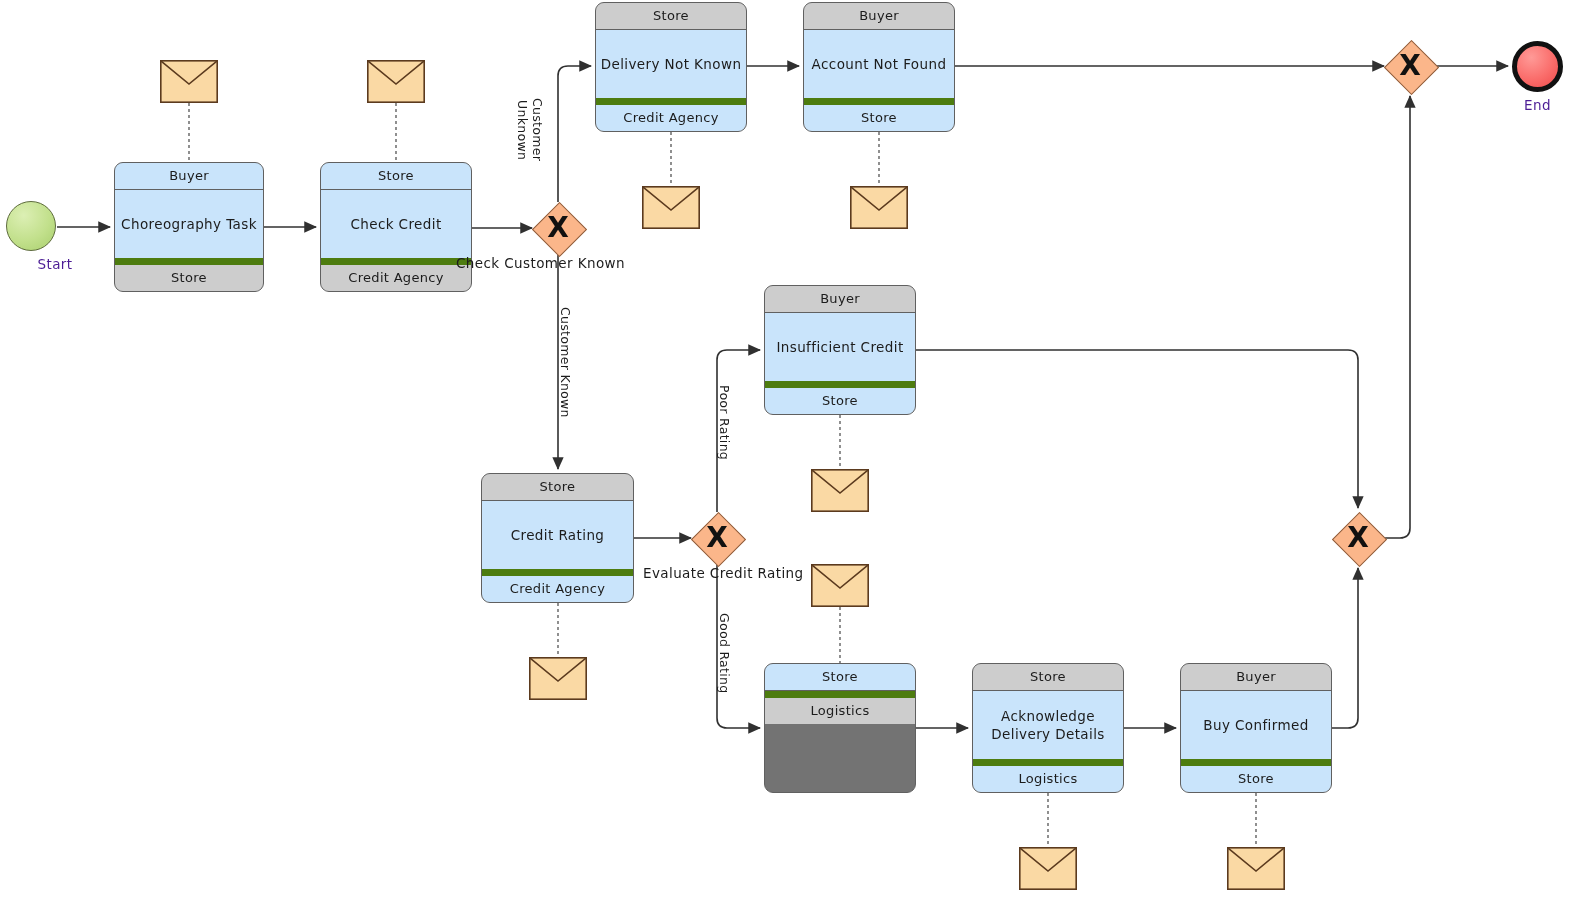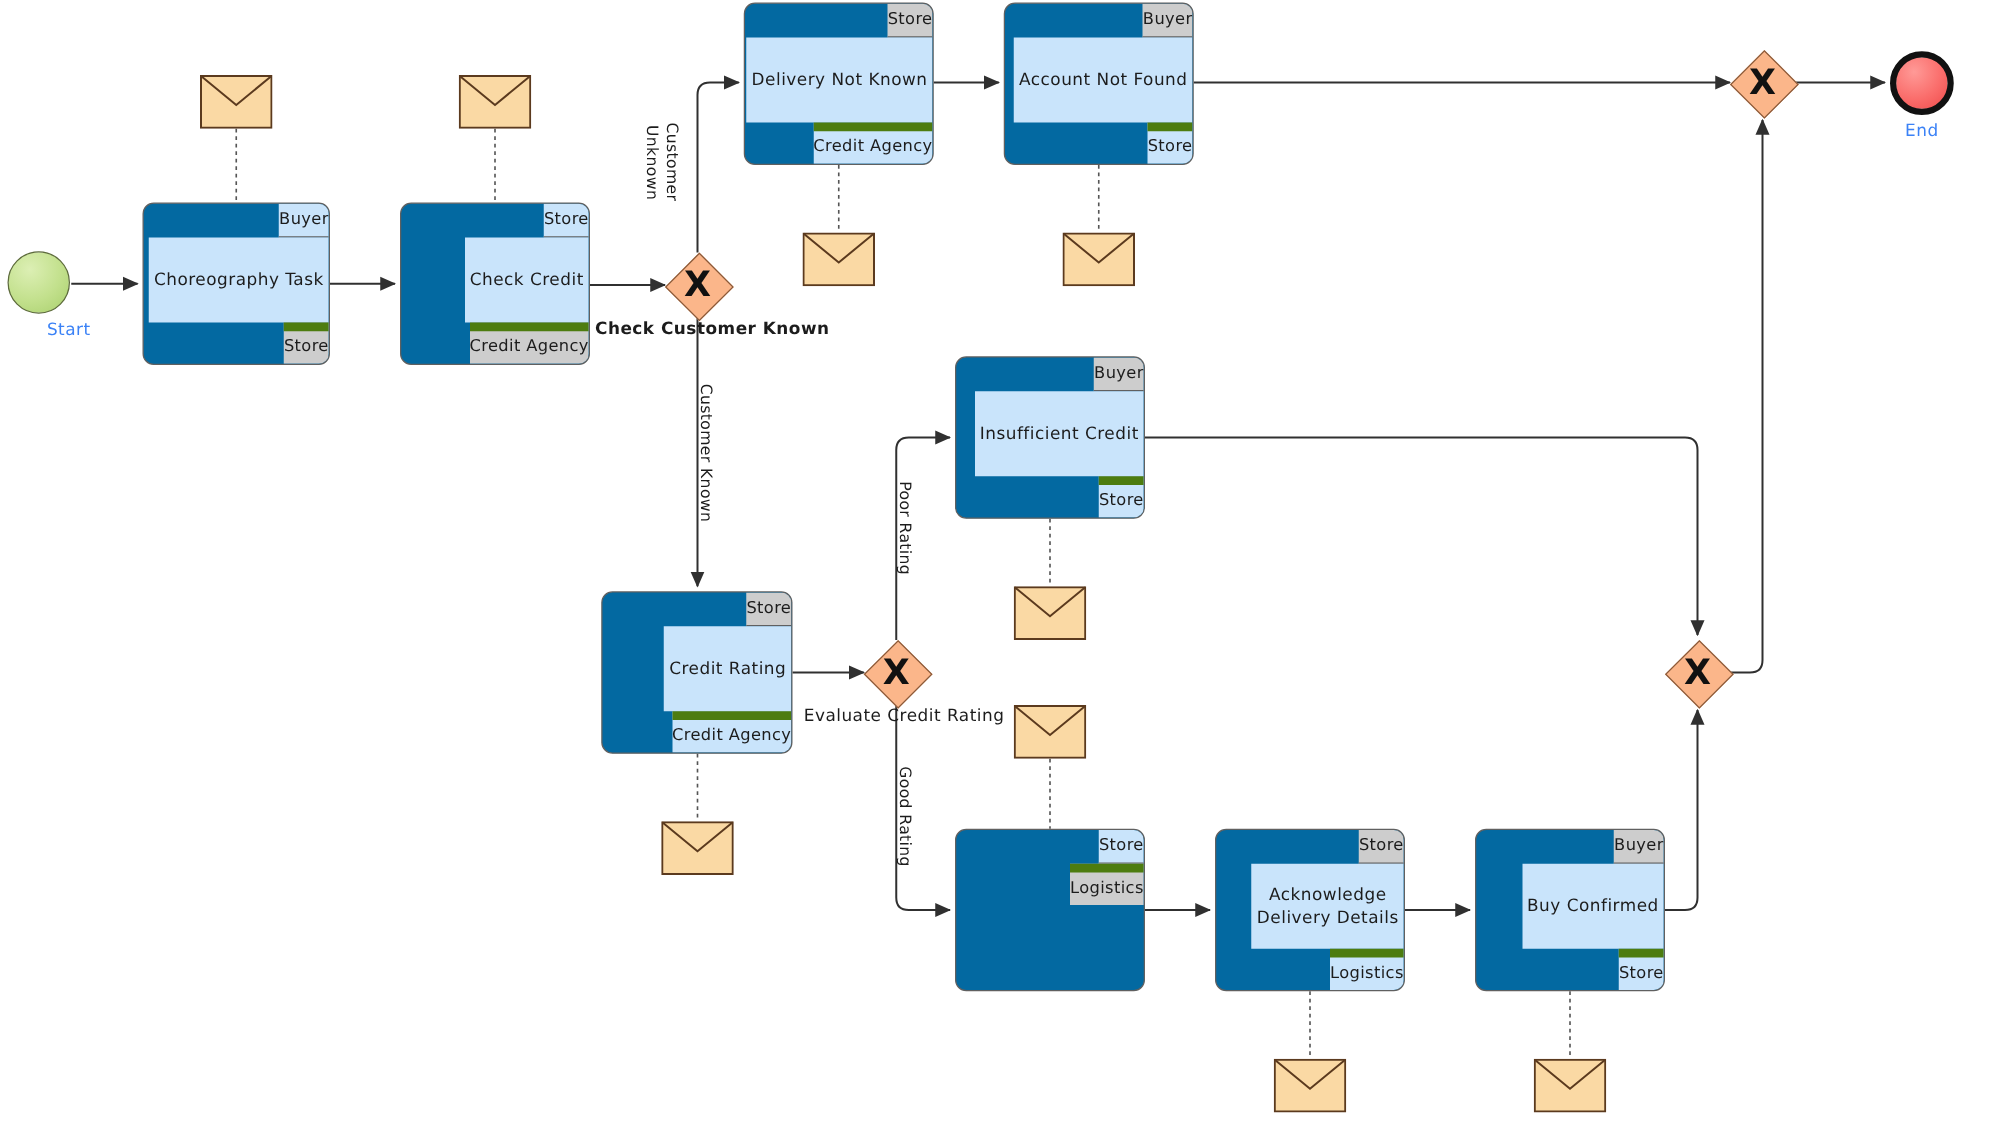--- a/index.html
+++ b/index.html
@@ -25,26 +25,25 @@
     width: 1595px;
     height: 904px;
     pointer-events: none;
   }
   
   .choreo {
     position: absolute;
     box-sizing: border-box;
     border: 1px solid #606060;
     border-radius: 9px;
-    background: #0369a1;
+    background: #737373;
     overflow: hidden;
     display: flex;
     flex-direction: column;
     box-shadow: 0 0 0 0 rgba(0,0,0,0);
-    align-items: flex-end;
   }
   .band {
     flex: 0 0 auto;
     height: 26px;
     line-height: 26px;
     text-align: center;
     font-size: 13px;
     color: #1c1c1c;
     letter-spacing: 0.3px;
   }
@@ -75,21 +74,21 @@
     background: radial-gradient(circle at 35% 28%, #dcefb4 0%, #c2e08c 55%, #a8cf6c 100%);
     border: 1.5px solid #5d6b3c;
   }
   .event.end {
     background: radial-gradient(circle at 35% 28%, #ff9a97 0%, #fa6d6b 55%, #ef4a4a 100%);
     border: 5px solid #111111;
   }
   .event-label {
     position: absolute;
     font-size: 13.5px;
-    color: #3b82f6;
+    color: #4c1d95;
     text-align: center;
     letter-spacing: 0.4px;
     white-space: nowrap;
   }
   
   .gateway {
     position: absolute;
     box-sizing: border-box;
   }
   .gateway .diamond {
@@ -270,21 +269,21 @@
   <div class="choreo" style="left:1180px; top:663px; width:152px; height:130px;">
     <div class="band gray top">Buyer</div>
     <div class="body">Buy Confirmed</div>
     <div class="band blue bottom">Store</div>
   </div>
 
   <div class="gateway" style="left:532px; top:202px; width:52px; height:52px;">
     <div class="diamond"></div>
     <div class="xmark">X</div>
   </div>
-  <div class="gw-label" style="left:476px; top:255px;font-weight:bold;">Check Customer Known</div>
+  <div class="gw-label" style="left:456px; top:255px;">Check Customer Known</div>
 
   <div class="gateway" style="left:691px; top:512px; width:52px; height:52px;">
     <div class="diamond"></div>
     <div class="xmark">X</div>
   </div>
   <div class="gw-label" style="left:643px; top:565px;">Evaluate Credit Rating</div>
 
   <div class="gateway" style="left:1332px; top:512px; width:52px; height:52px;">
     <div class="diamond"></div>
     <div class="xmark">X</div>

